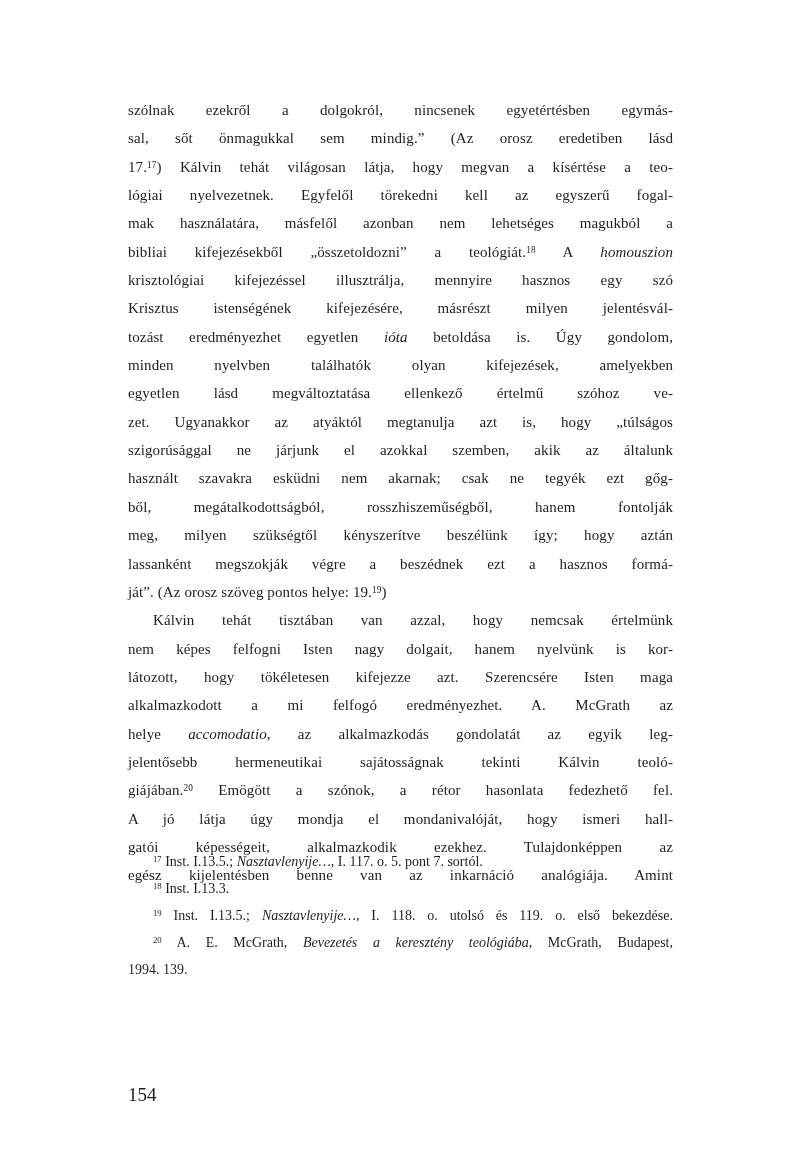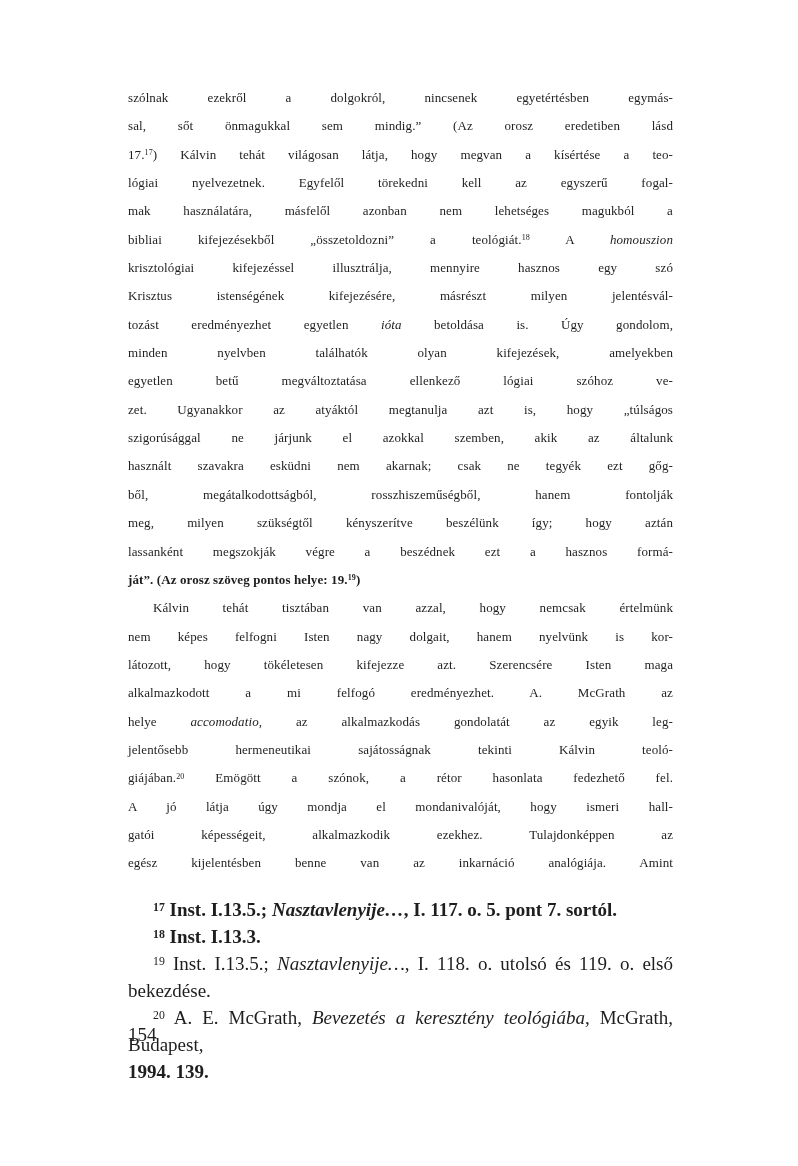--- a/index.html
+++ b/index.html
@@ -12,81 +12,80 @@
     width: 798px;
     height: 1166px;
     background: #ffffff;
     overflow: hidden;
     font-family: "Liberation Serif", "DejaVu Serif", serif;
     color: #1e1e1e;
   }
   .textblock {
     position: absolute;
     left: 128px;
-    top: 84px;
+    top: 96px;
     width: 545px;
-    font-size: 13px;
+    font-size: 15px;
     line-height: 28.35px;
     letter-spacing: 0.1px;
   }
   .fnblock {
     position: absolute;
     left: 128px;
-    top: 896px;
+    top: 848px;
     width: 545px;
-    font-size: 19px;
+    font-size: 14px;
     line-height: 27px;
   }
   .line {
     text-align: justify;
     text-align-last: justify;
     text-justify: inter-word;
     white-space: normal;
   }
   .line.left {
     text-align-last: left;
-    font-weight: bold;
   }
   .line.indent {
     text-indent: 25px;
   }
   .it {
     font-style: italic;
   }
   .sup {
     font-size: 0.62em;
     line-height: 0;
     position: relative;
     top: -0.45em;
   }
   .pagenum {
     position: absolute;
     left: 128px;
-    top: 1023px;
+    top: 1083px;
     font-size: 19px;
     line-height: 24px;
     color: #1e1e1e;
   }
 </style>
 </head>
 <body>
 
 <div class="page">
   <div class="textblock">
       <div class="line"><span>szólnak ezekről a dolgokról, nincsenek egyetértésben egymás-</span></div>
       <div class="line"><span>sal, sőt önmagukkal sem mindig.” (Az orosz eredetiben lásd</span></div>
       <div class="line"><span>17.</span><span class="sup">17</span><span>) Kálvin tehát világosan látja, hogy megvan a kísértése a teo-</span></div>
       <div class="line"><span>lógiai nyelvezetnek. Egyfelől törekedni kell az egyszerű fogal-</span></div>
       <div class="line"><span>mak használatára, másfelől azonban nem lehetséges magukból a</span></div>
       <div class="line"><span>bibliai kifejezésekből „összetoldozni” a teológiát.</span><span class="sup">18</span><span> A </span><span class="it">homouszion</span></div>
       <div class="line"><span>krisztológiai kifejezéssel illusztrálja, mennyire hasznos egy szó</span></div>
       <div class="line"><span>Krisztus istenségének kifejezésére, másrészt milyen jelentésvál-</span></div>
       <div class="line"><span>tozást eredményezhet egyetlen </span><span class="it">ióta</span><span> betoldása is. Úgy gondolom,</span></div>
       <div class="line"><span>minden nyelvben találhatók olyan kifejezések, amelyekben</span></div>
-      <div class="line"><span>egyetlen betű megváltoztatása ellenkező lógiai szóhoz ve-</span></div>
+      <div class="line"><span>egyetlen lásd megváltoztatása ellenkező értelmű szóhoz ve-</span></div>
       <div class="line"><span>zet. Ugyanakkor az atyáktól megtanulja azt is, hogy „túlságos</span></div>
       <div class="line"><span>szigorúsággal ne járjunk el azokkal szemben, akik az általunk</span></div>
       <div class="line"><span>használt szavakra esküdni nem akarnak; csak ne tegyék ezt gőg-</span></div>
       <div class="line"><span>ből, megátalkodottságból, rosszhiszeműségből, hanem fontolják</span></div>
       <div class="line"><span>meg, milyen szükségtől kényszerítve beszélünk így; hogy aztán</span></div>
       <div class="line"><span>lassanként megszokják végre a beszédnek ezt a hasznos formá-</span></div>
       <div class="line left"><span>ját”. (Az orosz szöveg pontos helye: 19.</span><span class="sup">19</span><span>)</span></div>
       <div class="line indent"><span>Kálvin tehát tisztában van azzal, hogy nemcsak értelmünk</span></div>
       <div class="line"><span>nem képes felfogni Isten nagy dolgait, hanem nyelvünk is kor-</span></div>
       <div class="line"><span>látozott, hogy tökéletesen kifejezze azt. Szerencsére Isten maga</span></div>

